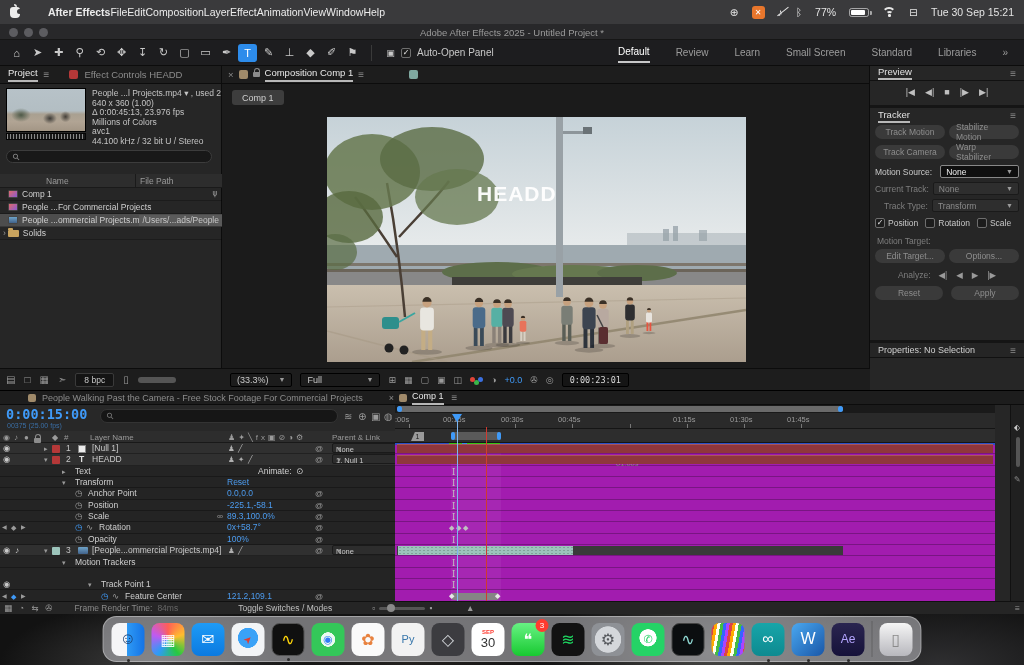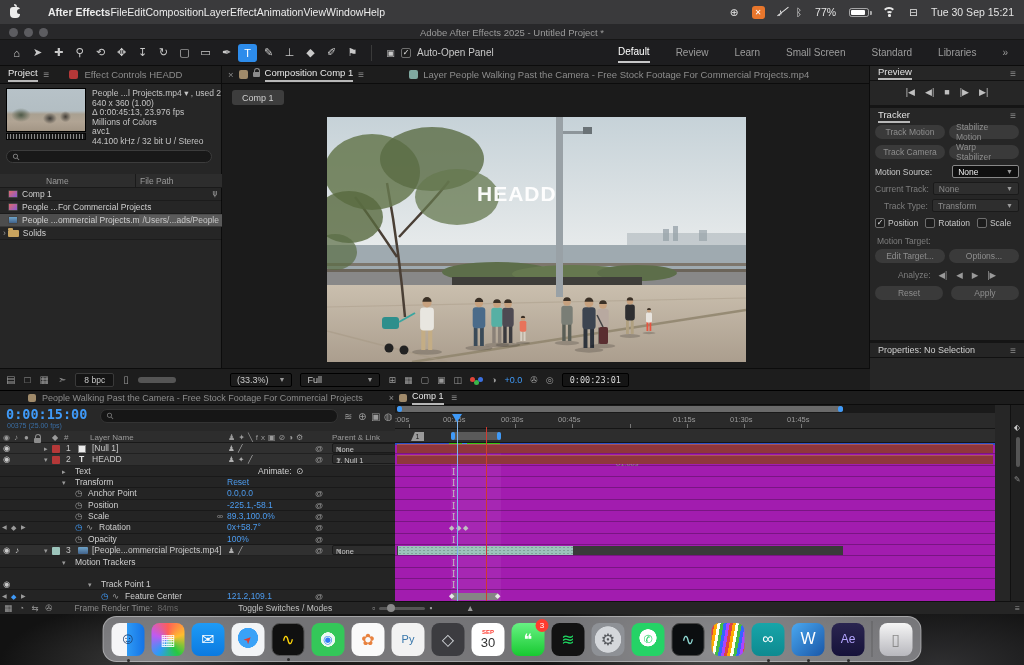--- a/index.html
+++ b/index.html
@@ -291,21 +291,20 @@
   </div>
 
   <div id="comp" class="abs">
     <div class="panel-tabbar" style="height:18px;display:flex;align-items:center;gap:5px;padding:0 6px;font-size:9.5px;white-space:nowrap;overflow:hidden">
       <span style="color:#8c8c8c">×</span>
       <span class="csq" style="background:#a08a6a"></span>
       <span class="lock-icon"></span>
       <span class="ptab-active">Composition Comp 1</span>
       <span class="hamb">≡</span>
       <span class="csq" style="background:#7fa8a0;margin-left:40px"></span>
-      <span class="ptab">Layer People Walking Past the Camera - Free Stock Footage For Commercial Projects.mp4</span>
     </div>
     <span id="comp-crumb" class="abs">Comp 1</span>
 
     <div id="viewer" class="abs">
       <svg width="419" height="245" viewBox="0 0 419 245">
         <defs>
           <linearGradient id="skyg" x1="0" y1="0" x2="0" y2="1">
             <stop offset="0" stop-color="#c6d2d8"></stop>
               <stop offset="1" stop-color="#eceeee"></stop>
           </linearGradient>
@@ -455,21 +454,21 @@
       <span class="hamb">≡</span>
     </div>
     <div id="trk-r2" style="display:flex;gap:4px;padding:2px 5px">
         <div class="pill" style="flex: 1 1 0%;">Track Motion</div>
         <div class="pill" style="flex: 1 1 0%;">Stabilize Motion</div>
       </div>
     <div id="trk-r1" style="display:flex;gap:4px;padding:4px 5px 2px">
         <div class="pill" style="flex: 1 1 0%;">Track Camera</div>
         <div class="pill" style="flex: 1 1 0%;">Warp Stabilizer</div>
       </div>
-    <div style="display:flex;align-items:center;gap:20px;padding:4px 5px 2px">
+    <div style="display:flex;align-items:center;gap:8px;padding:4px 5px 2px">
       <span class="trk-label">Motion Source:</span>
       <span class="dd2 lit" style="flex:1">
           <span>None</span>
           <span class="caret">▼</span>
         </span>
     </div>
     <div style="display:flex;align-items:center;gap:4px;padding:2px 5px">
       <span class="trk-label dim">Current Track:</span>
       <span class="dd2" style="flex:1">
           <span>None</span>

